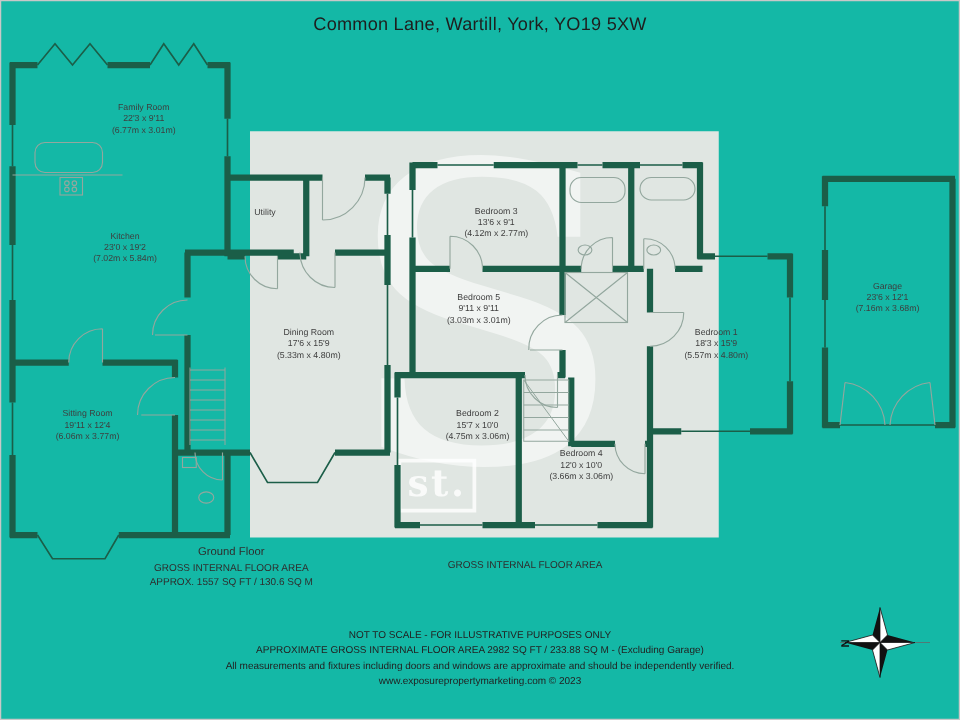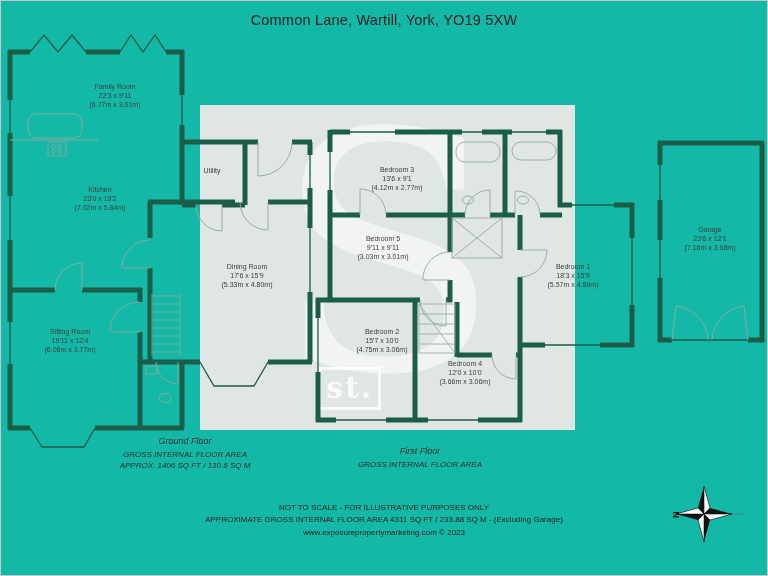--- a/index.html
+++ b/index.html
@@ -15,21 +15,21 @@
   .wm-st{border:3px solid rgba(255,255,255,.8);padding:0 5px 2px 5px;}
   svg.plan{position:absolute;left:0;top:0;z-index:1;}
   .wall{stroke:#1b5e48;stroke-width:5;fill:none;}
   .win{stroke:#1b5e48;stroke-width:1.3;fill:none;}
   .fix{stroke:#93a79e;stroke-width:.9;fill:none;}
   .stairs{stroke:#93a79e;stroke-width:.8;fill:none;}
   .room-label{position:absolute;z-index:2;text-align:center;font-size:7px;line-height:1.32;color:#3e3e3e;}
   .room-label span{display:block;}
   .floor-summary{position:absolute;z-index:2;text-align:center;color:#2e2e2e;}
   .floor-summary .fname{font-size:9px;margin-bottom:1px;}
-  .floor-summary div{font-size:8px;line-height:11.5px;font-style:italic;}
+  .floor-summary div{font-size:8px;line-height:11.5px;}
   .footer{position:absolute;left:0;top:502px;width:768px;text-align:center;z-index:2;color:#222;}
   .footer div{font-size:8px;line-height:12.3px;}
   .compass{position:absolute;left:668px;top:482px;z-index:2;}
 </style>
 </head>
 <body>
 
 <div id="canvas">
 
   <div class="title">Common Lane, Wartill, York, YO19 5XW</div>
@@ -200,30 +200,30 @@
   </div>
   <div class="room-label" style="left:650px;top:225px;width:120px">
     <span>Garage</span>
     <span>23'6 x 12'1</span>
     <span>(7.16m x 3.68m)</span>
   </div>
 
   <div class="floor-summary" style="left:75px;top:436px;width:220px">
     <div class="fname">Ground Floor</div>
     <div>GROSS INTERNAL FLOOR AREA</div>
-    <div>APPROX. 1406 SQ FT / 130.6 SQ M</div>
+    <div>APPROX. 1557 SQ FT / 130.6 SQ M</div>
   </div>
   <div class="floor-summary" style="left:300px;top:446px;width:240px">
-    <div class="fname">First Floor</div>
     <div>GROSS INTERNAL FLOOR AREA</div>
   </div>
 
   <div class="footer">
     <div>NOT TO SCALE - FOR ILLUSTRATIVE PURPOSES ONLY</div>
-    <div>APPROXIMATE GROSS INTERNAL FLOOR AREA 4311 SQ FT / 233.88 SQ M - (Excluding Garage)</div>
+    <div>APPROXIMATE GROSS INTERNAL FLOOR AREA 2982 SQ FT / 233.88 SQ M - (Excluding Garage)</div>
+    <div>All measurements and fixtures including doors and windows are approximate and should be independently verified.</div>
     <div>www.exposurepropertymarketing.com © 2023</div>
   </div>
 
   <svg class="compass" width="80" height="72" viewBox="0 0 80 72">
     <line x1="4" y1="32" x2="76" y2="32" stroke="#666" stroke-width="0.6"></line>
     <polygon points="36,4 42,26 64,32 42,38 36,60 30,38 8,32 30,26" fill="#111"></polygon>
     <polygon points="36,4 42,26 36,32" fill="#fff" stroke="#111" stroke-width="0.6"></polygon>
     <polygon points="64,32 42,38 36,32" fill="#fff" stroke="#111" stroke-width="0.6"></polygon>
     <polygon points="36,60 30,38 36,32" fill="#fff" stroke="#111" stroke-width="0.6"></polygon>
     <polygon points="8,32 30,26 36,32" fill="#fff" stroke="#111" stroke-width="0.6"></polygon>

